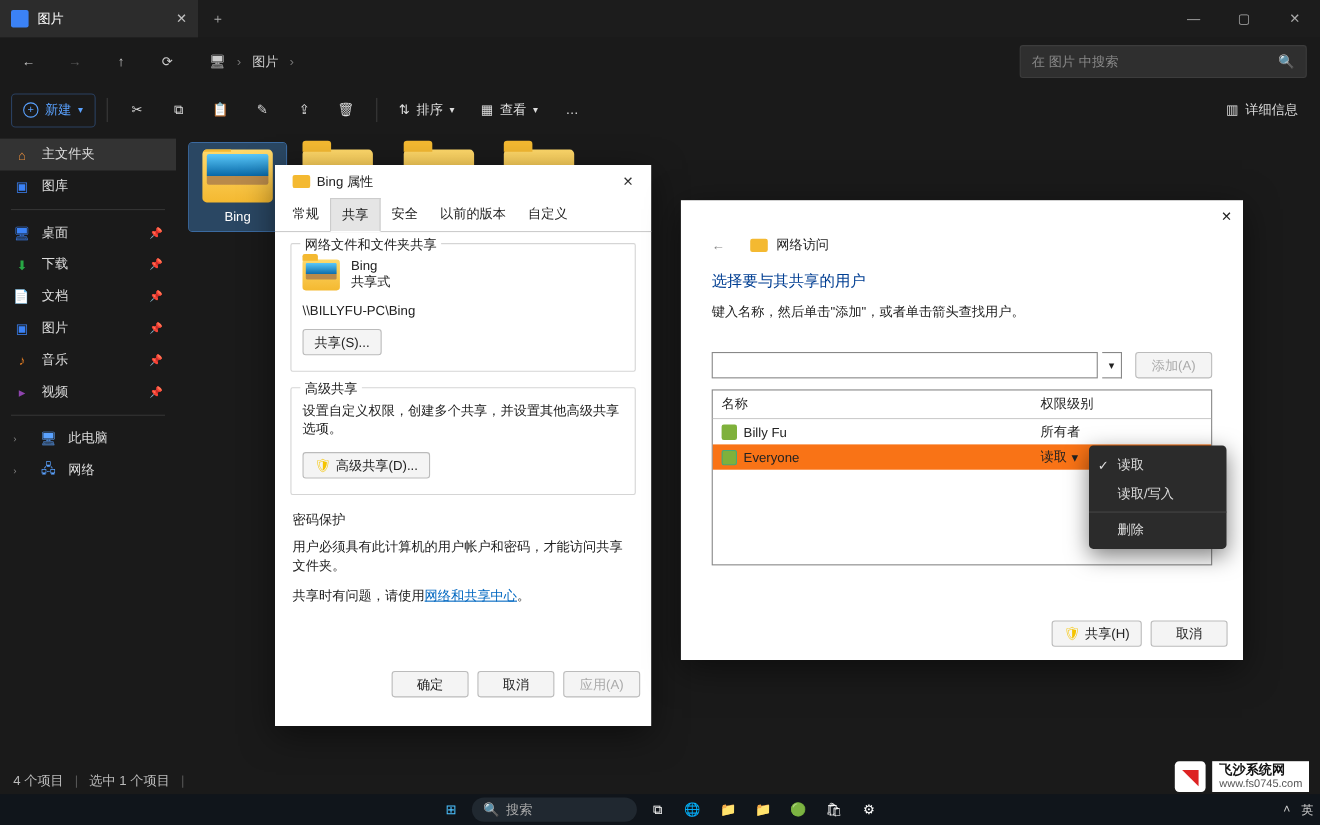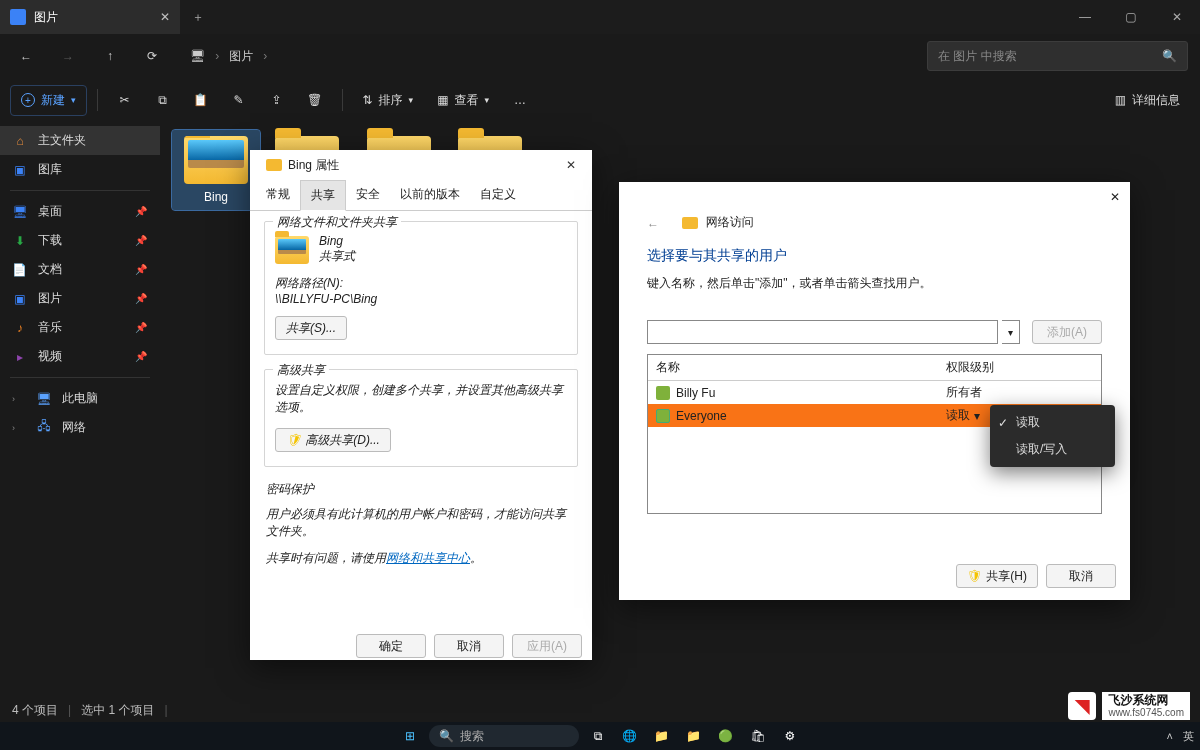--- a/index.html
+++ b/index.html
@@ -59,25 +59,25 @@
   .taskbar .searchbox { width:150px; height:22px; background:#202830; border-radius:11px; display:flex; align-items:center; padding:0 10px; color:#aaa; gap:6px; }
   .taskbar .tray { position:absolute; right:6px; display:flex; gap:10px; color:#ccc; font-size:11px; align-items:center; }
 
   
   .dialog1 { position:absolute; left:250px; top:150px; width:342px; height:510px; background:#fff; color:#222; box-shadow:0 8px 30px rgba(0,0,0,.5); }
   .dialog1 .dtitle { height:30px; display:flex; align-items:center; padding:0 16px; gap:6px; font-size:12px;}
   .dialog1 .dtitle .close { margin-left:auto; color:#333; }
   .dialog1 .tabs { display:flex; border-bottom:1px solid #ccc; padding:0 6px; font-size:12px; }
   .dialog1 .tabs div { padding:6px 10px; }
   .dialog1 .tabs .sel { border:1px solid #ccc; border-bottom:1px solid #fff; margin-bottom:-1px; background:#e5e5e5; }
-  .dialog1 .body { padding:10px 14px; font-size:12px; color:#222;font-style:italic; }
+  .dialog1 .body { padding:10px 14px; font-size:12px; color:#222; }
   .group { border:1px solid #d5d5d5; border-radius:2px; padding:12px 10px 14px; position:relative; margin-bottom:14px; }
   .group .legend { position:absolute; top:-8px; left:8px; background:#fff; padding:0 4px; font-size:12px; }
   .winbtn { display:inline-flex; align-items:center; justify-content:center; min-width:70px; height:24px; border:1px solid #bbb; border-radius:3px; background:#f4f4f4; font-size:12px; padding:0 10px; }
-  .dialog1 .bottom { position:absolute; bottom:2px; right:10px; display:flex; gap:8px; }
+  .dialog1 .bottom { position:absolute; bottom:26px; right:10px; display:flex; gap:8px; }
   .winbtn.dis { color:#aaa; }
   a.link { color:#0067c0; text-decoration:underline; }
 
   .mini-folder { width:34px; height:28px; background:linear-gradient(#ffd96b,#f4b931); border-radius:3px; position:relative; }
   .mini-folder::before { content:""; position:absolute; top:-5px; left:0; width:14px; height:6px; background:#f4b931; border-radius:2px 2px 0 0; }
   .mini-folder::after { content:""; position:absolute; inset:3px 3px 10px 3px; background:linear-gradient(180deg,#5ac8fa,#0a6aa8 70%,#b98a4a 70%); border-radius:1px; }
   .shield { color:#f5c400; margin-right:4px; }
 
   
   .dialog2 { position:absolute; left:619px; top:182px; width:511px; height:418px; background:#fff; color:#222; box-shadow:0 8px 30px rgba(0,0,0,.5); }
@@ -316,21 +316,20 @@
   <div class="body">
     <div class="group">
       <span class="legend">网络文件和文件夹共享</span>
       <div style="display:flex;gap:10px;align-items:center;margin-bottom:10px;">
         <div class="mini-folder"></div>
         <div>
           <div>Bing</div>
           <div>共享式</div>
         </div>
       </div>
-      <div>网络路径(N):</div>
       <div style="margin-bottom:10px;">\\BILLYFU-PC\Bing</div>
       <span class="winbtn">共享(S)...</span>
     </div>
     <div class="group">
       <span class="legend">高级共享</span>
       <div style="margin-bottom:12px;">设置自定义权限，创建多个共享，并设置其他高级共享选项。</div>
       <span class="winbtn">
           <span class="shield">🛡</span>
           <span>高级共享(D)...</span>
         </span>
@@ -399,20 +398,23 @@
 </div>
 
 <div class="menu">
   <div class="mi">
       <span class="chk">✓</span>
       <span>读取</span>
     </div>
   <div class="mi">
       <span>读取/写入</span>
     </div>
+  <div class="mi sep">
+      <span>删除</span>
+    </div>
 </div>
 
 <div class="watermark">
   <div class="logo">◥</div>
   <div class="tx">
     <div style="font-weight:bold">飞沙系统网</div>
     <div style="font-size:10px;color:#555">www.fs0745.com</div>
   </div>
 </div>
 

